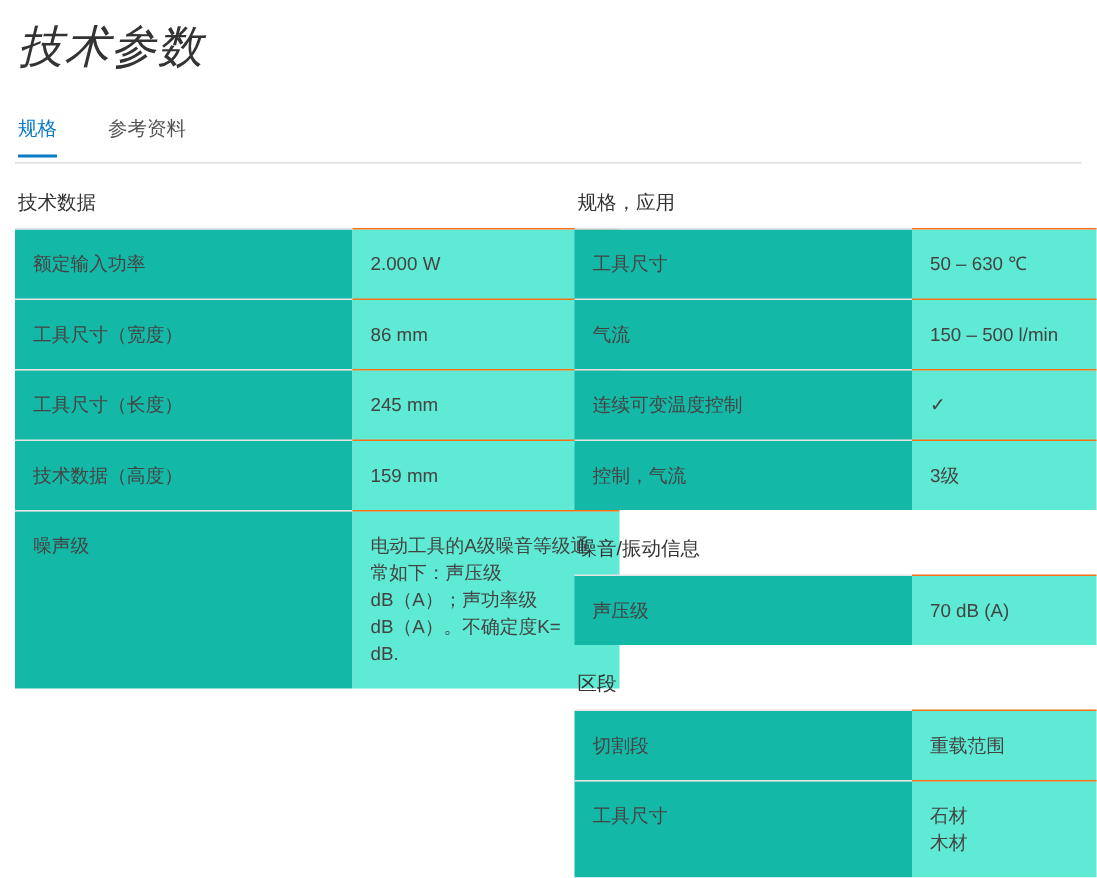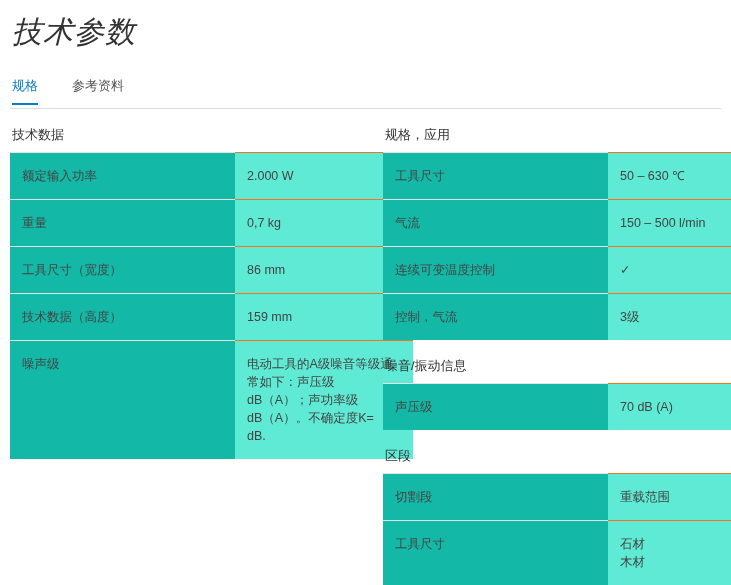--- a/index.html
+++ b/index.html
@@ -116,26 +116,26 @@
     <div class="col col-left">
 
       <div class="section-head">技术数据</div>
       <table class="spec">
         <tbody>
           <tr>
             <td class="k">额定输入功率</td>
             <td class="v">2.000 W</td>
           </tr>
           <tr>
-            <td class="k">重量</td>
-            <td class="v">0,7 kg</td>
-          </tr>
-          <tr>
             <td class="k">工具尺寸（宽度）</td>
             <td class="v">86 mm</td>
+          </tr>
+          <tr>
+            <td class="k">工具尺寸（长度）</td>
+            <td class="v">245 mm</td>
           </tr>
           <tr>
             <td class="k">技术数据（高度）</td>
             <td class="v">159 mm</td>
           </tr>
           <tr>
             <td class="k">噪声级</td>
             <td class="v multiline">电动工具的A级噪音等级通常如下：声压级
 dB（A）；声功率级
 dB（A）。不确定度K=

